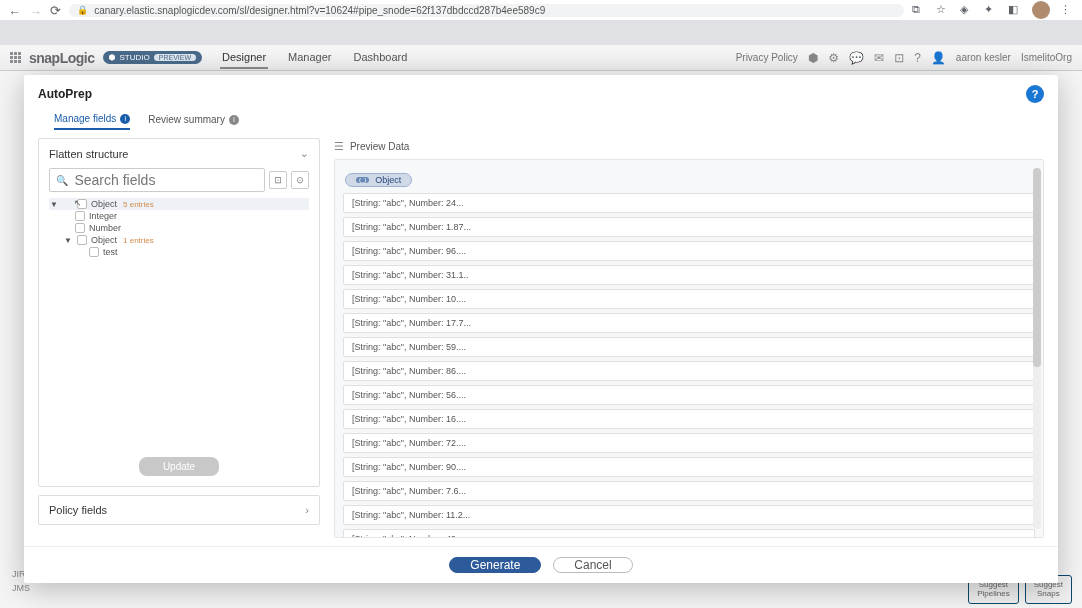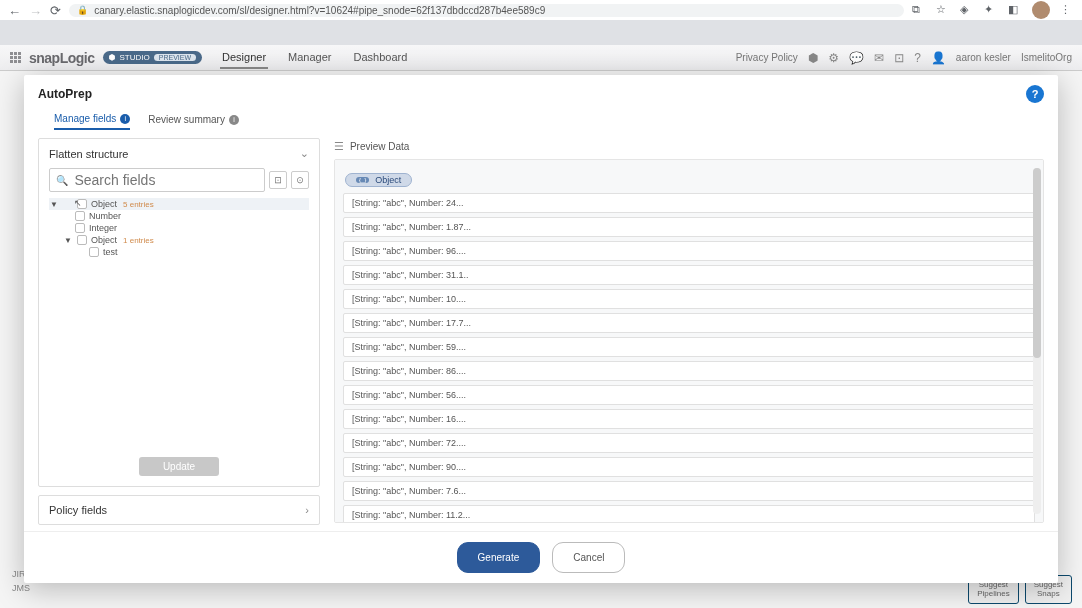--- a/index.html
+++ b/index.html
@@ -68,35 +68,35 @@
     .tree { font-size: 9px; color: #444; }
     .tree-row { display: flex; align-items: center; gap: 4px; padding: 1px 0; }
     .tree-caret { width: 10px; text-align: center; cursor: pointer; color: #555; font-size: 8px; }
     .tree-chk { width: 10px; height: 10px; border: 1px solid #bbb; border-radius: 2px; cursor: pointer; background: #fff; }
     .tree-label { color: #555; }
     .tree-hint { color: #d08b4c; font-size: 8px; margin-left: 2px; }
     .tree-row.hover { background: #eef2f6; }
     .tree-indent-1 { padding-left: 26px; }
     .tree-indent-2 { padding-left: 40px; }
     .tree-area { height: 278px; display:flex; flex-direction:column; }
-    .update-btn { margin: auto auto 0; width: 80px; padding: 4px; background: #c8c8c8; color: #fff; font-size: 10px; border: none; border-radius: 3px; cursor: pointer; }
+    .update-btn { margin: auto auto 0; width: 80px; padding: 4px; background: #c8c8c8; color: #fff; font-size: 10px; border: none; border-radius: 8px; cursor: pointer; }
     
     
     .right-panel { flex: 1; margin-left: 12px; display: flex; flex-direction: column; }
     .preview-header { display: flex; align-items: center; gap: 6px; font-size: 10px; color: #555; padding: 2px 0 6px; }
     .list-icon { color: #888; font-size: 11px; }
     .preview-body { flex: 1; background: #f7f8f9; border: 1px solid #e5e5e5; border-radius: 2px; padding: 8px; overflow-y: auto; position: relative; }
     .object-pill { background: #cfd9e8; border: 1px solid #9fb3d0; border-radius: 10px; padding: 1px 10px; display: inline-flex; align-items: center; gap: 6px; font-size: 9px; color: #2a4a7a; margin: 2px 0 6px 2px; }
     .object-pill-badge { background: #6789b5; color: #fff; font-size: 6px; padding: 0 3px; border-radius: 3px; }
     .data-row { background: #fff; border: 1px solid #e0e0e0; border-radius: 2px; font-size: 9px; color: #555; padding: 4px 8px; margin-bottom: 4px; cursor: default; }
     .scrollbar-track { position: absolute; right: 2px; top: 8px; bottom: 8px; width: 8px; background: #eee; border-radius: 4px; }
     .scrollbar-thumb { position: absolute; top: 0; height: 55%; width: 100%; background: #ccc; border-radius: 4px; }
     
     .modal-footer { padding: 10px; display: flex; justify-content: center; gap: 12px; border-top: 1px solid #eee; }
-    .btn { padding: 9px 20px; font-size: 10px; border-radius: 11px; cursor: pointer; }
+    .btn { padding: 0 20px; font-size: 12px; border-radius: 11px; cursor: pointer; }
     .btn-primary { background: #2d5a9a; color: #fff; border: 1px solid #2d5a9a; }
     .btn-secondary { background: #fff; color: #555; border: 1px solid #bbb; }
     
     .cursor-caret { position: absolute; left: 74px; top: 198px; font-size: 9px; color: #555; z-index: 10; pointer-events: none; }
   </style>
 </head>
 <body>
 
 <div class="browser-chrome">
   <div class="addr-bar">
@@ -206,25 +206,25 @@
               <div class="tree">
                 <div class="tree-row hover">
                   <span class="tree-caret">▼</span>
                   <span style="width:10px"></span>
                   <span class="tree-chk"></span>
                   <span class="tree-label">Object</span>
                   <span class="tree-hint">5 entries</span>
                 </div>
                 <div class="tree-row tree-indent-1">
                   <span class="tree-chk"></span>
+                  <span class="tree-label">Integer</span>
+                </div>
+                <div class="tree-row tree-indent-1">
+                  <span class="tree-chk"></span>
                   <span class="tree-label">Number</span>
-                </div>
-                <div class="tree-row tree-indent-1">
-                  <span class="tree-chk"></span>
-                  <span class="tree-label">Integer</span>
                 </div>
                 <div class="tree-row" style="padding-left:14px">
                   <span class="tree-caret">▼</span>
                   <span class="tree-chk"></span>
                   <span class="tree-label">Object</span>
                   <span class="tree-hint">1 entries</span>
                 </div>
                 <div class="tree-row tree-indent-2">
                   <span class="tree-chk"></span>
                   <span class="tree-label">test</span>

